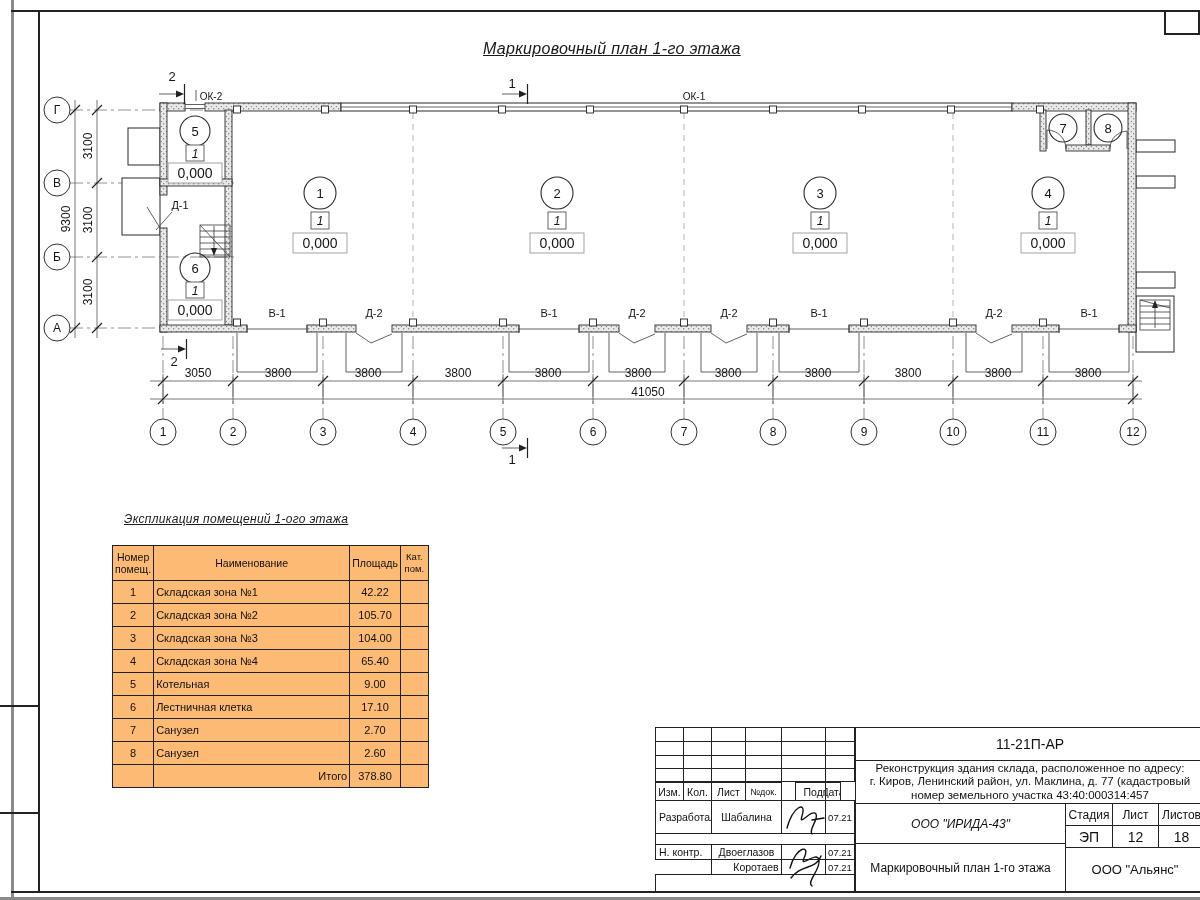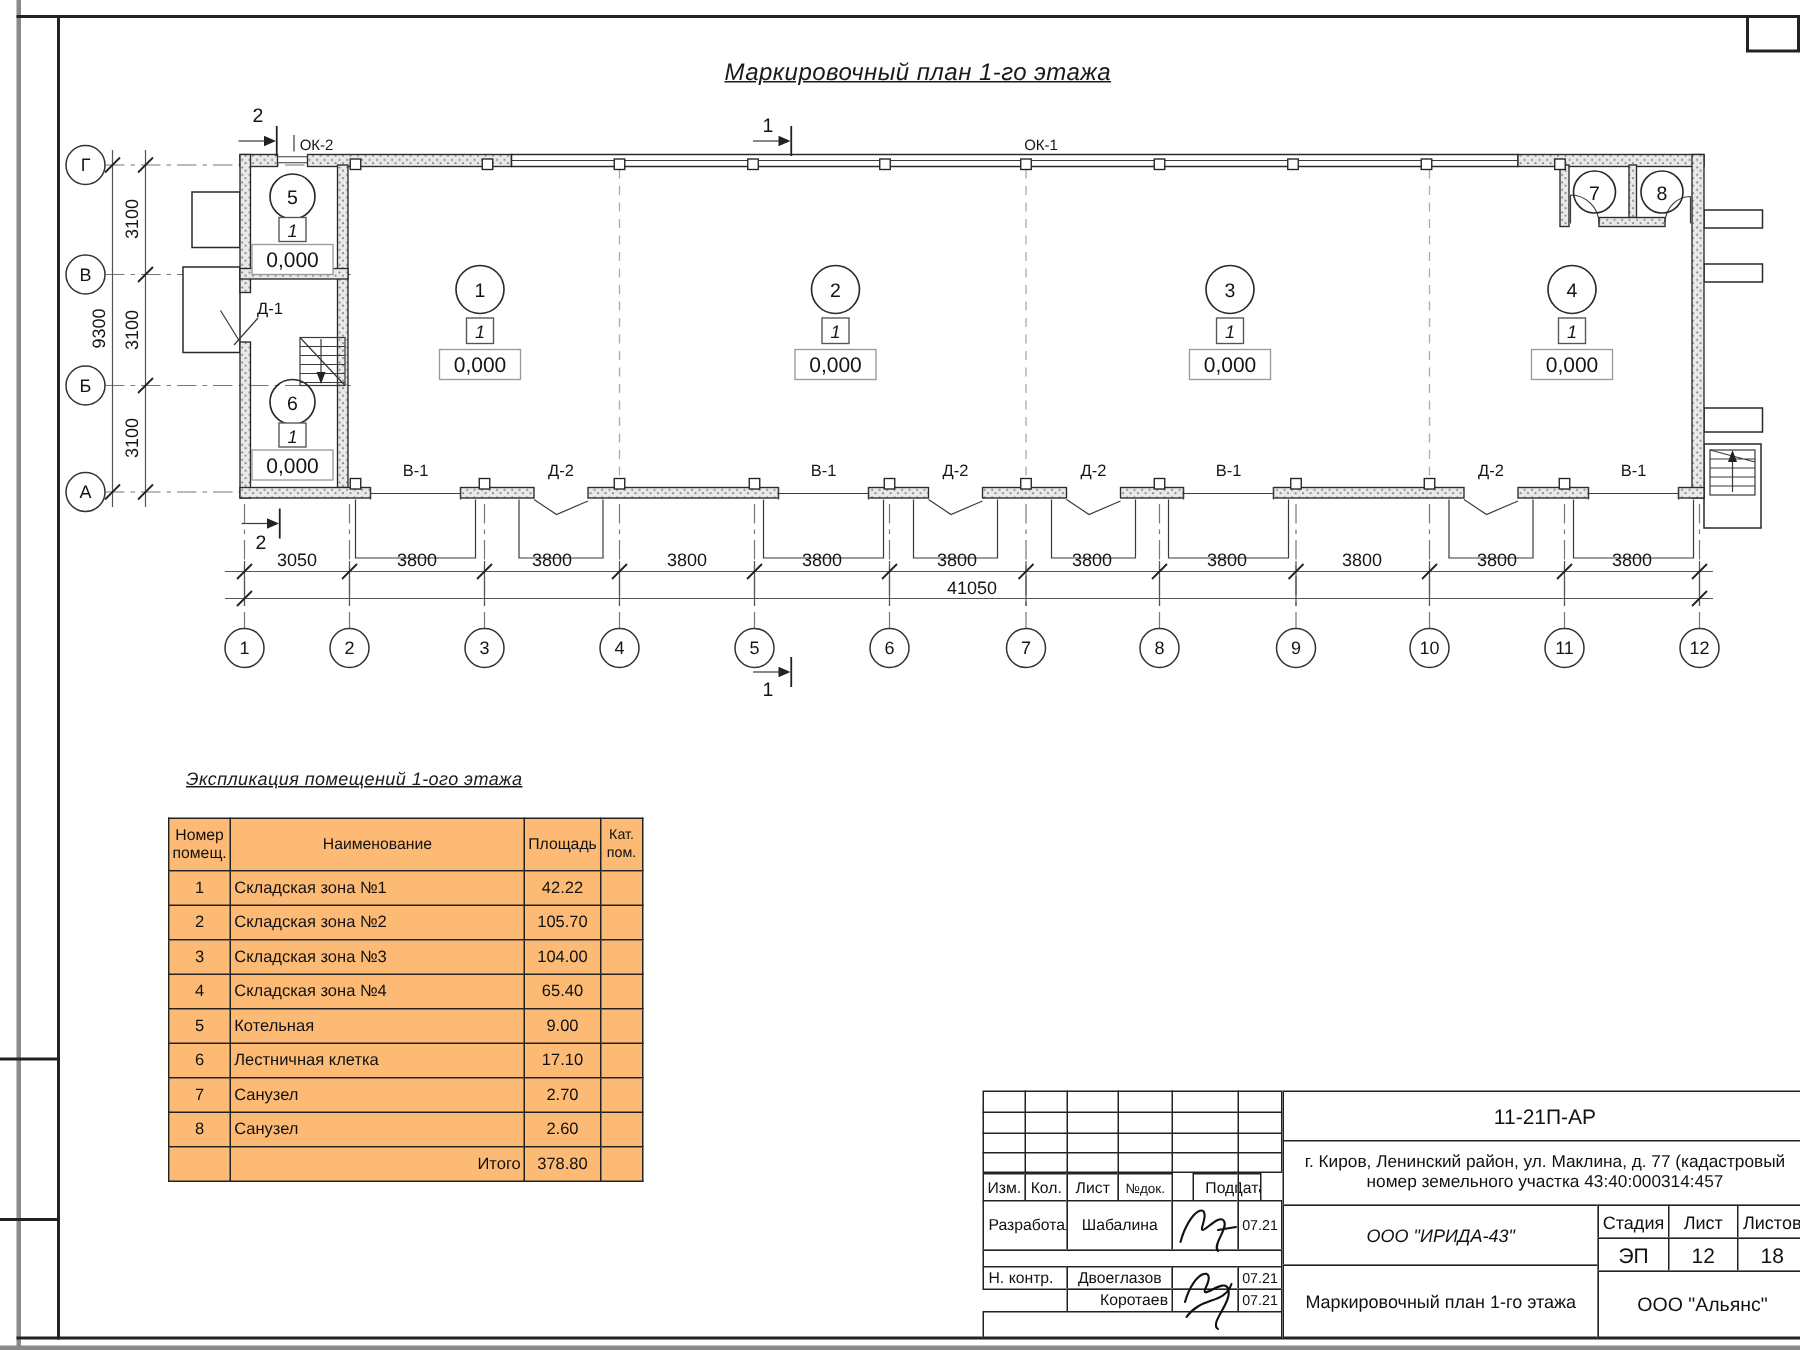--- a/index.html
+++ b/index.html
@@ -418,20 +418,21 @@
   <div class="cell small" style="left:711px;top:859px;width:90px;height:16px;">Коротаев</div>
   <div class="cell" style="left:781px;top:859px;width:45px;height:16px;"></div>
   <div class="cell small" style="left:825px;top:859px;width:30px;height:16px;font-size:9.5px;">07.21</div>
   <div class="cell" style="left:655px;top:874px;width:200px;height:18px;"></div>
 
   <div class="cell" style="left:855px;top:727px;width:350px;height:34px;">
       <div style="width:215px;text-align:center;font-size:14px;">11-21П-АР</div>
     </div>
   <div class="cell" style="left:855px;top:760px;width:350px;height:44px;white-space:normal;">
     <div style="text-align:center;font-size:11.5px;line-height:13.5px;">
+      <div>Реконструкция здания склада, расположенное по адресу:</div>
       <div>г. Киров, Ленинский район, ул. Маклина, д. 77 (кадастровый</div>
       <div>номер земельного участка 43:40:000314:457</div>
     </div>
   </div>
   <div class="cell" style="left:855px;top:803px;width:211px;height:41px;font-style:italic;">ООО "ИРИДА-43"</div>
   <div class="cell" style="left:855px;top:843px;width:211px;height:49px;">Маркировочный план 1-го этажа</div>
   <div class="cell" style="left:1065px;top:803px;width:48px;height:23px;">Стадия</div>
   <div class="cell" style="left:1112px;top:803px;width:47px;height:23px;">Лист</div>
   <div class="cell" style="left:1158px;top:803px;width:47px;height:23px;">Листов</div>
   <div class="cell" style="left:1065px;top:825px;width:48px;height:23px;font-size:14px;text-align:center;">ЭП</div>

